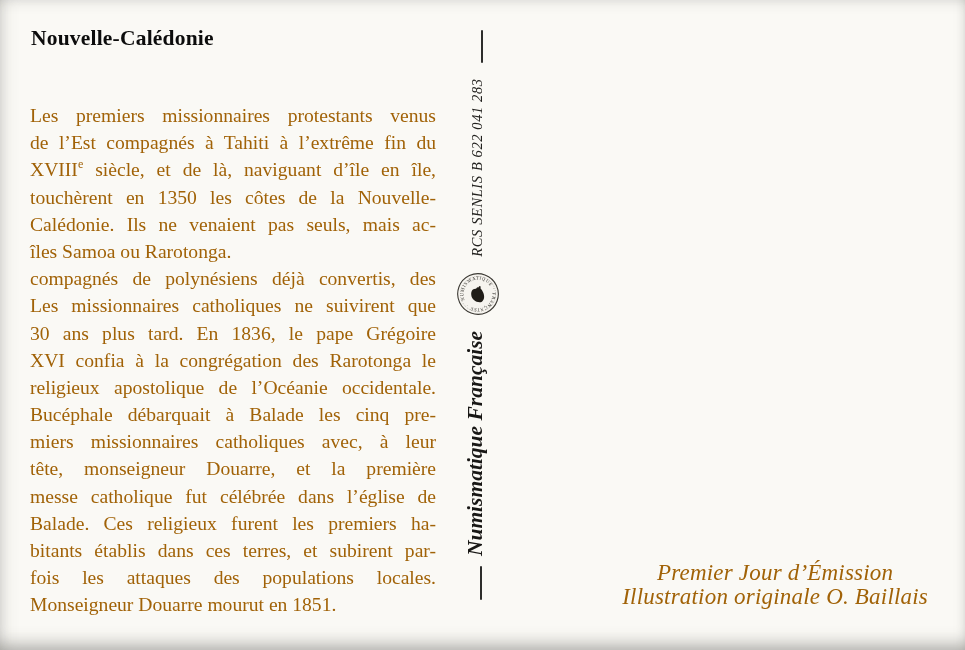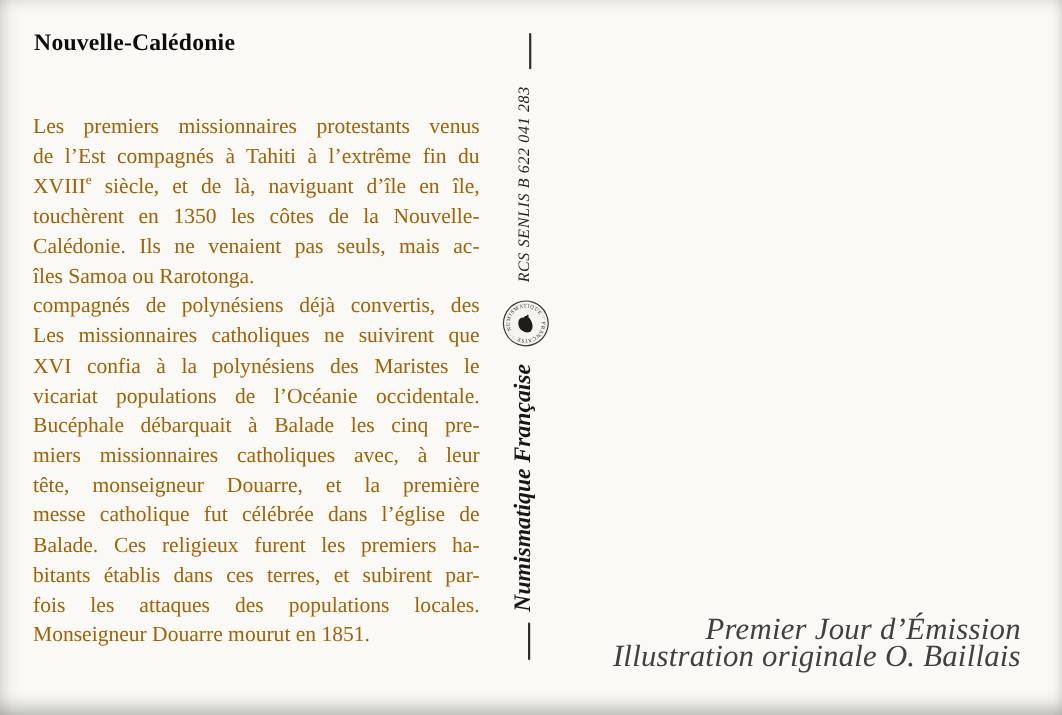--- a/index.html
+++ b/index.html
@@ -53,42 +53,43 @@
   .brand-text{
     position:absolute;left:358px;top:429px;width:238px;height:29px;
     transform:rotate(-90deg);transform-origin:center;
     font-style:italic;font-weight:bold;font-size:21.5px;
     text-align:center;color:#181715;white-space:nowrap;
   }
   .seal{position:absolute;left:456px;top:272px;width:44px;height:44px;}
   
   .footer{
     position:absolute;right:37px;top:561px;
-    text-align:right;font-style:italic;font-size:28px;
-    line-height:23.5px;color:#404040;letter-spacing:.2px;
+    text-align:center;font-style:italic;font-size:23px;
+    line-height:23.5px;color:#a16207;letter-spacing:.2px;
   }
 </style>
 </head>
 <body>
 
 <div class="page">
 
   <h1 class="title">Nouvelle-Calédonie</h1>
 
   <div class="body-block">
       <div class="bodyline" style="">Les premiers missionnaires protestants venus</div>
       <div class="bodyline" style="">de l’Est compagnés à Tahiti à l’extrême fin du</div>
       <div class="bodyline" style="">XVIII<sup>e</sup> siècle, et de là, naviguant d’île en île,</div>
       <div class="bodyline" style="">touchèrent en 1350 les côtes de la Nouvelle-</div>
       <div class="bodyline" style="">Calédonie. Ils ne venaient pas seuls, mais ac-</div>
       <div class="bodyline end" style="">îles Samoa ou Rarotonga.</div>
       <div class="bodyline" style="">compagnés de polynésiens déjà convertis, des</div>
       <div class="bodyline" style="">Les missionnaires catholiques ne suivirent que</div>
-      <div class="bodyline" style="">XVI confia à la polynésiens des Maristes le</div>
-      <div class="bodyline" style="">vicariat populations de l’Océanie occidentale.</div>
+      <div class="bodyline" style="">30 ans plus tard. En 1836, le pape Grégoire</div>
+      <div class="bodyline" style="">XVI confia à la congrégation des Rarotonga le</div>
+      <div class="bodyline" style="">religieux apostolique de l’Océanie occidentale.</div>
       <div class="bodyline" style="">Bucéphale débarquait à Balade les cinq pre-</div>
       <div class="bodyline" style="">miers missionnaires catholiques avec, à leur</div>
       <div class="bodyline" style="">tête, monseigneur Douarre, et la première</div>
       <div class="bodyline" style="">messe catholique fut célébrée dans l’église de</div>
       <div class="bodyline" style="">Balade. Ces religieux furent les premiers ha-</div>
       <div class="bodyline" style="">bitants établis dans ces terres, et subirent par-</div>
       <div class="bodyline" style="">fois les attaques des populations locales.</div>
       <div class="bodyline end" style="">Monseigneur Douarre mourut en 1851.</div>
     </div>
 

